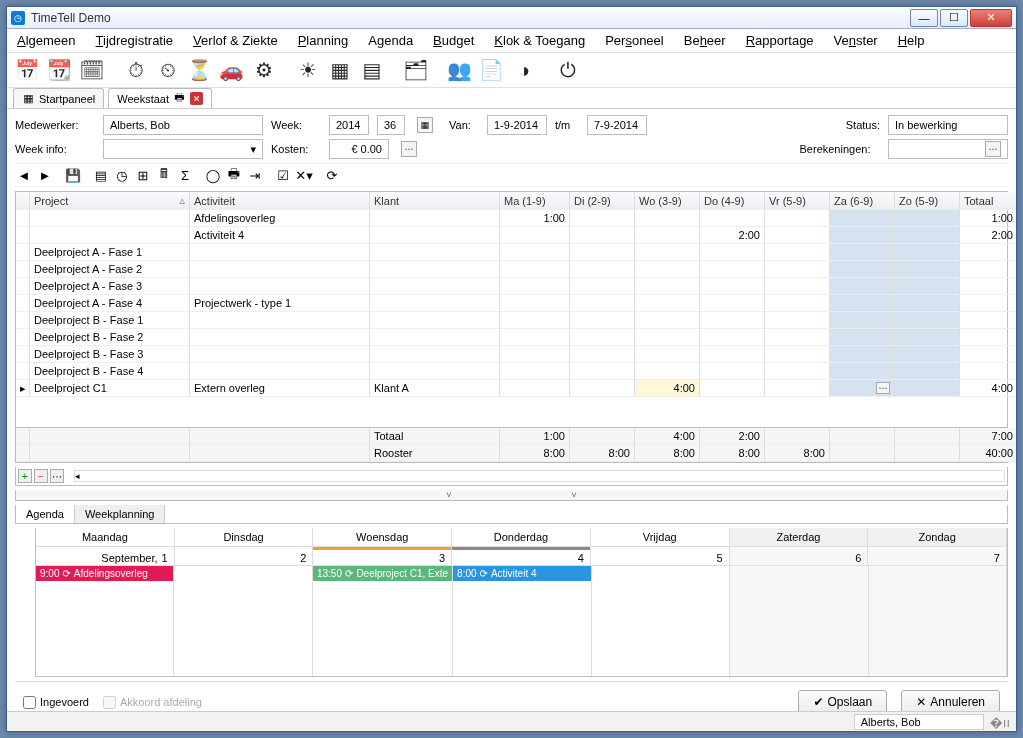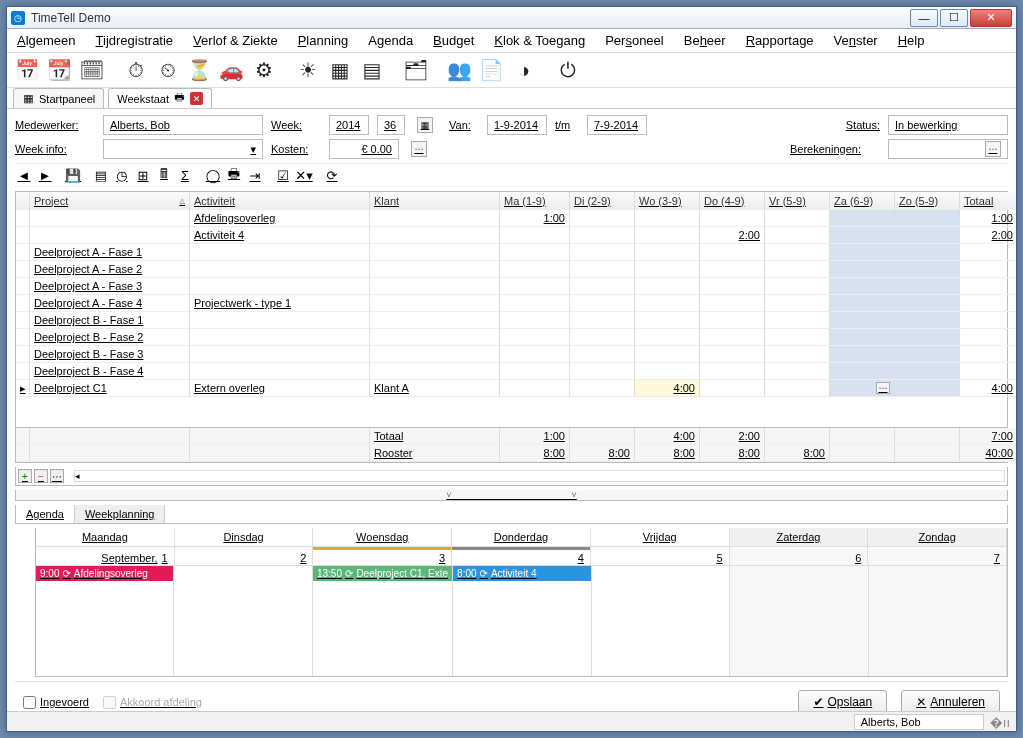--- a/index.html
+++ b/index.html
@@ -14,28 +14,28 @@
 .menu-bar { display: flex; gap: 20px; padding: 4px 10px; font-size: 13px; border-bottom: 1px solid #dcdfe5; }
 .menu-bar span { cursor: default; }
 .menu-bar span u { text-decoration: underline; }
 .toolbar-main { display: flex; gap: 6px; padding: 4px 8px; border-bottom: 1px solid #dcdfe5; align-items: center; }
 .toolbar-main .tbtn { width: 26px; height: 26px; display:flex;align-items:center;justify-content:center; border: none; background: transparent; font-size: 20px; opacity:.85;}
 .tabs-row { display:flex; align-items:center; padding: 0 6px; gap:4px; border-bottom:1px solid #ccc;}
 .doc-tab { display:flex; align-items:center; gap:4px; padding: 2px 8px; border:1px solid #bbb; border-bottom:none; background:#f6f6f6; border-radius:3px 3px 0 0; font-size:11px; height:20px;}
 .doc-tab.active { background:#fff; }
 .doc-tab .close-x { background:#c33; color:#fff; width:13px;height:13px;display:inline-flex;align-items:center;justify-content:center;border-radius:2px;font-size:9px;}
 .doc-tab .t-icon { width:13px;height:13px; display:inline-flex;align-items:center;justify-content:center;}
-.content { flex:1; display:flex; flex-direction:column; padding: 6px 8px; gap:4px; overflow:hidden;text-decoration:underline;}
+.content { flex:1; display:flex; flex-direction:column; padding: 6px 8px; gap:4px; overflow:hidden;}
 .form-row { display:flex; align-items:center; gap:8px; font-size:11px; }
 .form-row label { min-width: 80px; }
 .field { background:#fff; border:1px solid #bbb; height:20px; padding:1px 6px; display:inline-flex; align-items:center;}
 .field.wide { width: 160px; justify-content: space-between;}
 .field.num { width:40px; text-align:center;}
 .field.date { width:60px;}
-.field.cost { width:70px; justify-content:flex-end;}
+.field.cost { width:60px; justify-content:flex-end;}
 .spacer { flex:1; }
 .mini-toolbar { display:flex; gap:3px; padding: 2px 0; align-items:center; border-top:1px solid #eee; border-bottom:1px solid #eee;}
 .mini-toolbar .mbtn { width:18px;height:18px; display:flex;align-items:center;justify-content:center; font-size:13px; background:transparent; border:none;}
 .grid { border:1px solid #bbb; flex: 0 0 auto; display:flex; flex-direction:column;}
 .grid-header, .grid-row { display:grid; grid-template-columns: 14px 160px 180px 130px 70px 65px 65px 65px 65px 65px 65px 58px; }
 .grid-header div, .grid-row div { border-right:1px solid #ddd; border-bottom:1px solid #eee; padding:1px 4px; font-size:11px; white-space:nowrap; overflow:hidden; height:17px; display:flex; align-items:center;}
 .grid-header div { background: linear-gradient(#fbfbfc,#eceef2); font-weight:normal; height:18px; color:#333;text-align:right;}
 .grid-row .num { justify-content:flex-end;}
 .grid-row .weekend { background:#d6e2f0;}
 .grid-row .editing { background:#fff8d8;}
@@ -165,21 +165,21 @@
     <div class="form-row">
       <label>Week info:</label>
       <span class="field wide">
           <span></span>
           <span>▾</span>
         </span>
       <label style="min-width:50px">Kosten:</label>
       <span class="field cost">€ 0.00</span>
       <button class="dots-btn">⋯</button>
       <span class="spacer"></span>
-      <label style="min-width:90px;text-align:left">Berekeningen:</label>
+      <label style="min-width:90px;text-align:center">Berekeningen:</label>
       <span class="field" style="width:120px;justify-content:flex-end">
           <button class="dots-btn" style="margin:0">⋯</button>
         </span>
     </div>
 
     <div class="mini-toolbar">
       <button class="mbtn">◄</button>
       <button class="mbtn">►</button>
       <span style="width:4px"></span>
       <button class="mbtn">💾</button>

